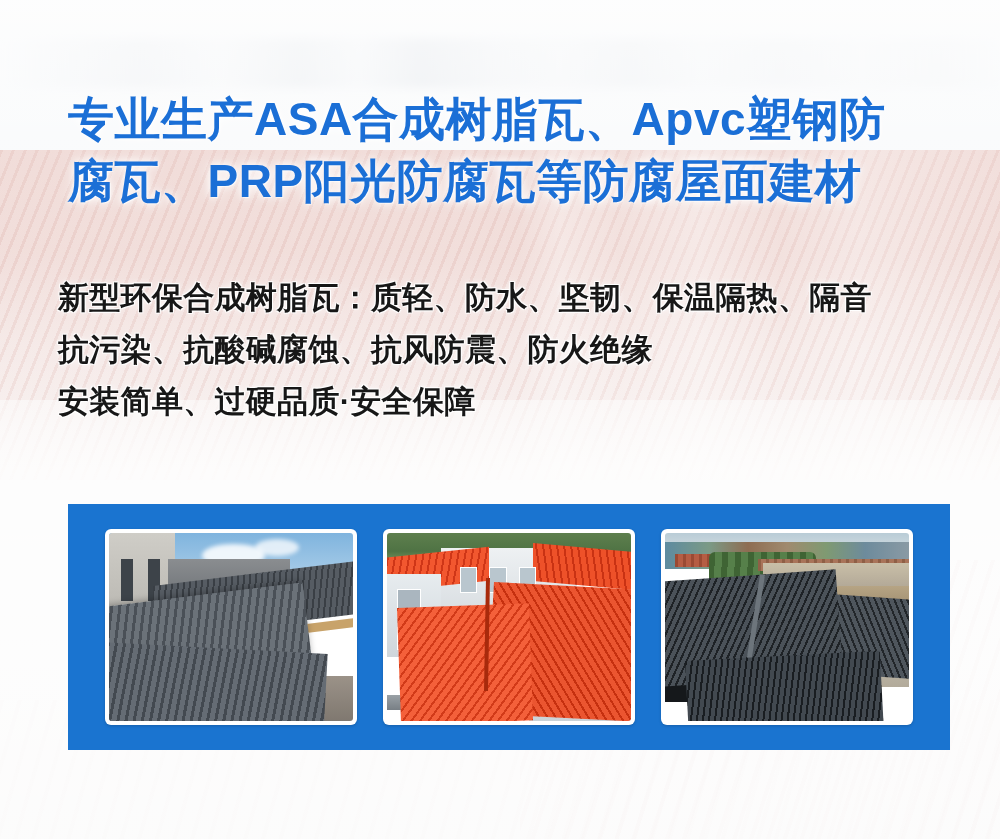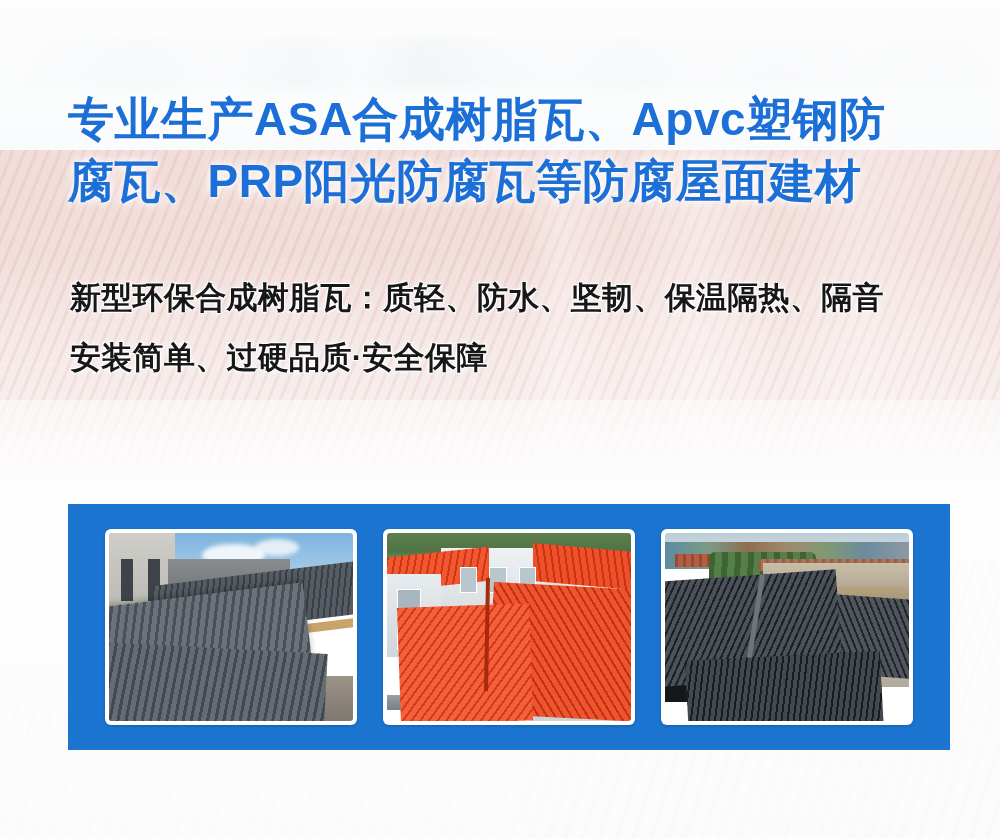--- a/index.html
+++ b/index.html
@@ -107,37 +107,37 @@
     color:#1b6fd6;
     text-shadow:
        0 0 7px rgba(255,255,255,.95),
        0 0 14px rgba(255,255,255,.85),
        1px 1px 0 rgba(255,255,255,.6);
     white-space:pre-line;
   }
 
   .subhead{
     position:absolute;
-    left:70px; top:272px; width:900px;
+    left:58px; top:272px; width:900px;
   }
   .sub-line{
     font-size:31px;
     font-weight:bold;
     line-height:52px;
     color:#171717;
     letter-spacing:.3px;
     text-shadow:
        0 0 6px rgba(255,255,255,.95),
       -1px -1px 0 rgba(255,255,255,.85),
        1px -1px 0 rgba(255,255,255,.85),
       -1px  1px 0 rgba(255,255,255,.85),
        1px  1px 0 rgba(255,255,255,.85);
     white-space:nowrap;
   }
-  .sub-line.third{ margin-top:8px; }
+  .sub-line.third{ }
 
   
   .gallery{
     position:absolute;
     left:68px; top:504px;
     width:882px; height:246px;
     background:#1a74d0;
     display:flex;
     align-items:center;
     justify-content:space-between;
@@ -286,20 +286,21 @@
   <div class="bg-layer bg-stripes2"></div>
   <div class="bg-layer bg-wash"></div>
 
   <div class="content">
 
     <div class="headline">专业生产ASA合成树脂瓦、Apvc塑钢防
 腐瓦、PRP阳光防腐瓦等防腐屋面建材</div>
 
     <div class="subhead">
       <div class="sub-line">新型环保合成树脂瓦：质轻、防水、坚韧、保温隔热、隔音</div>
+      <div class="sub-line">抗污染、抗酸碱腐蚀、抗风防震、防火绝缘</div>
       <div class="sub-line third">安装简单、过硬品质·安全保障</div>
     </div>
 
     <div class="gallery">
 
       <div class="photo-frame">
         <div class="photo p1">
           <div class="p1-sky"></div>
           <div class="p1-cloud"></div>
           <div class="p1-cloud2"></div>

